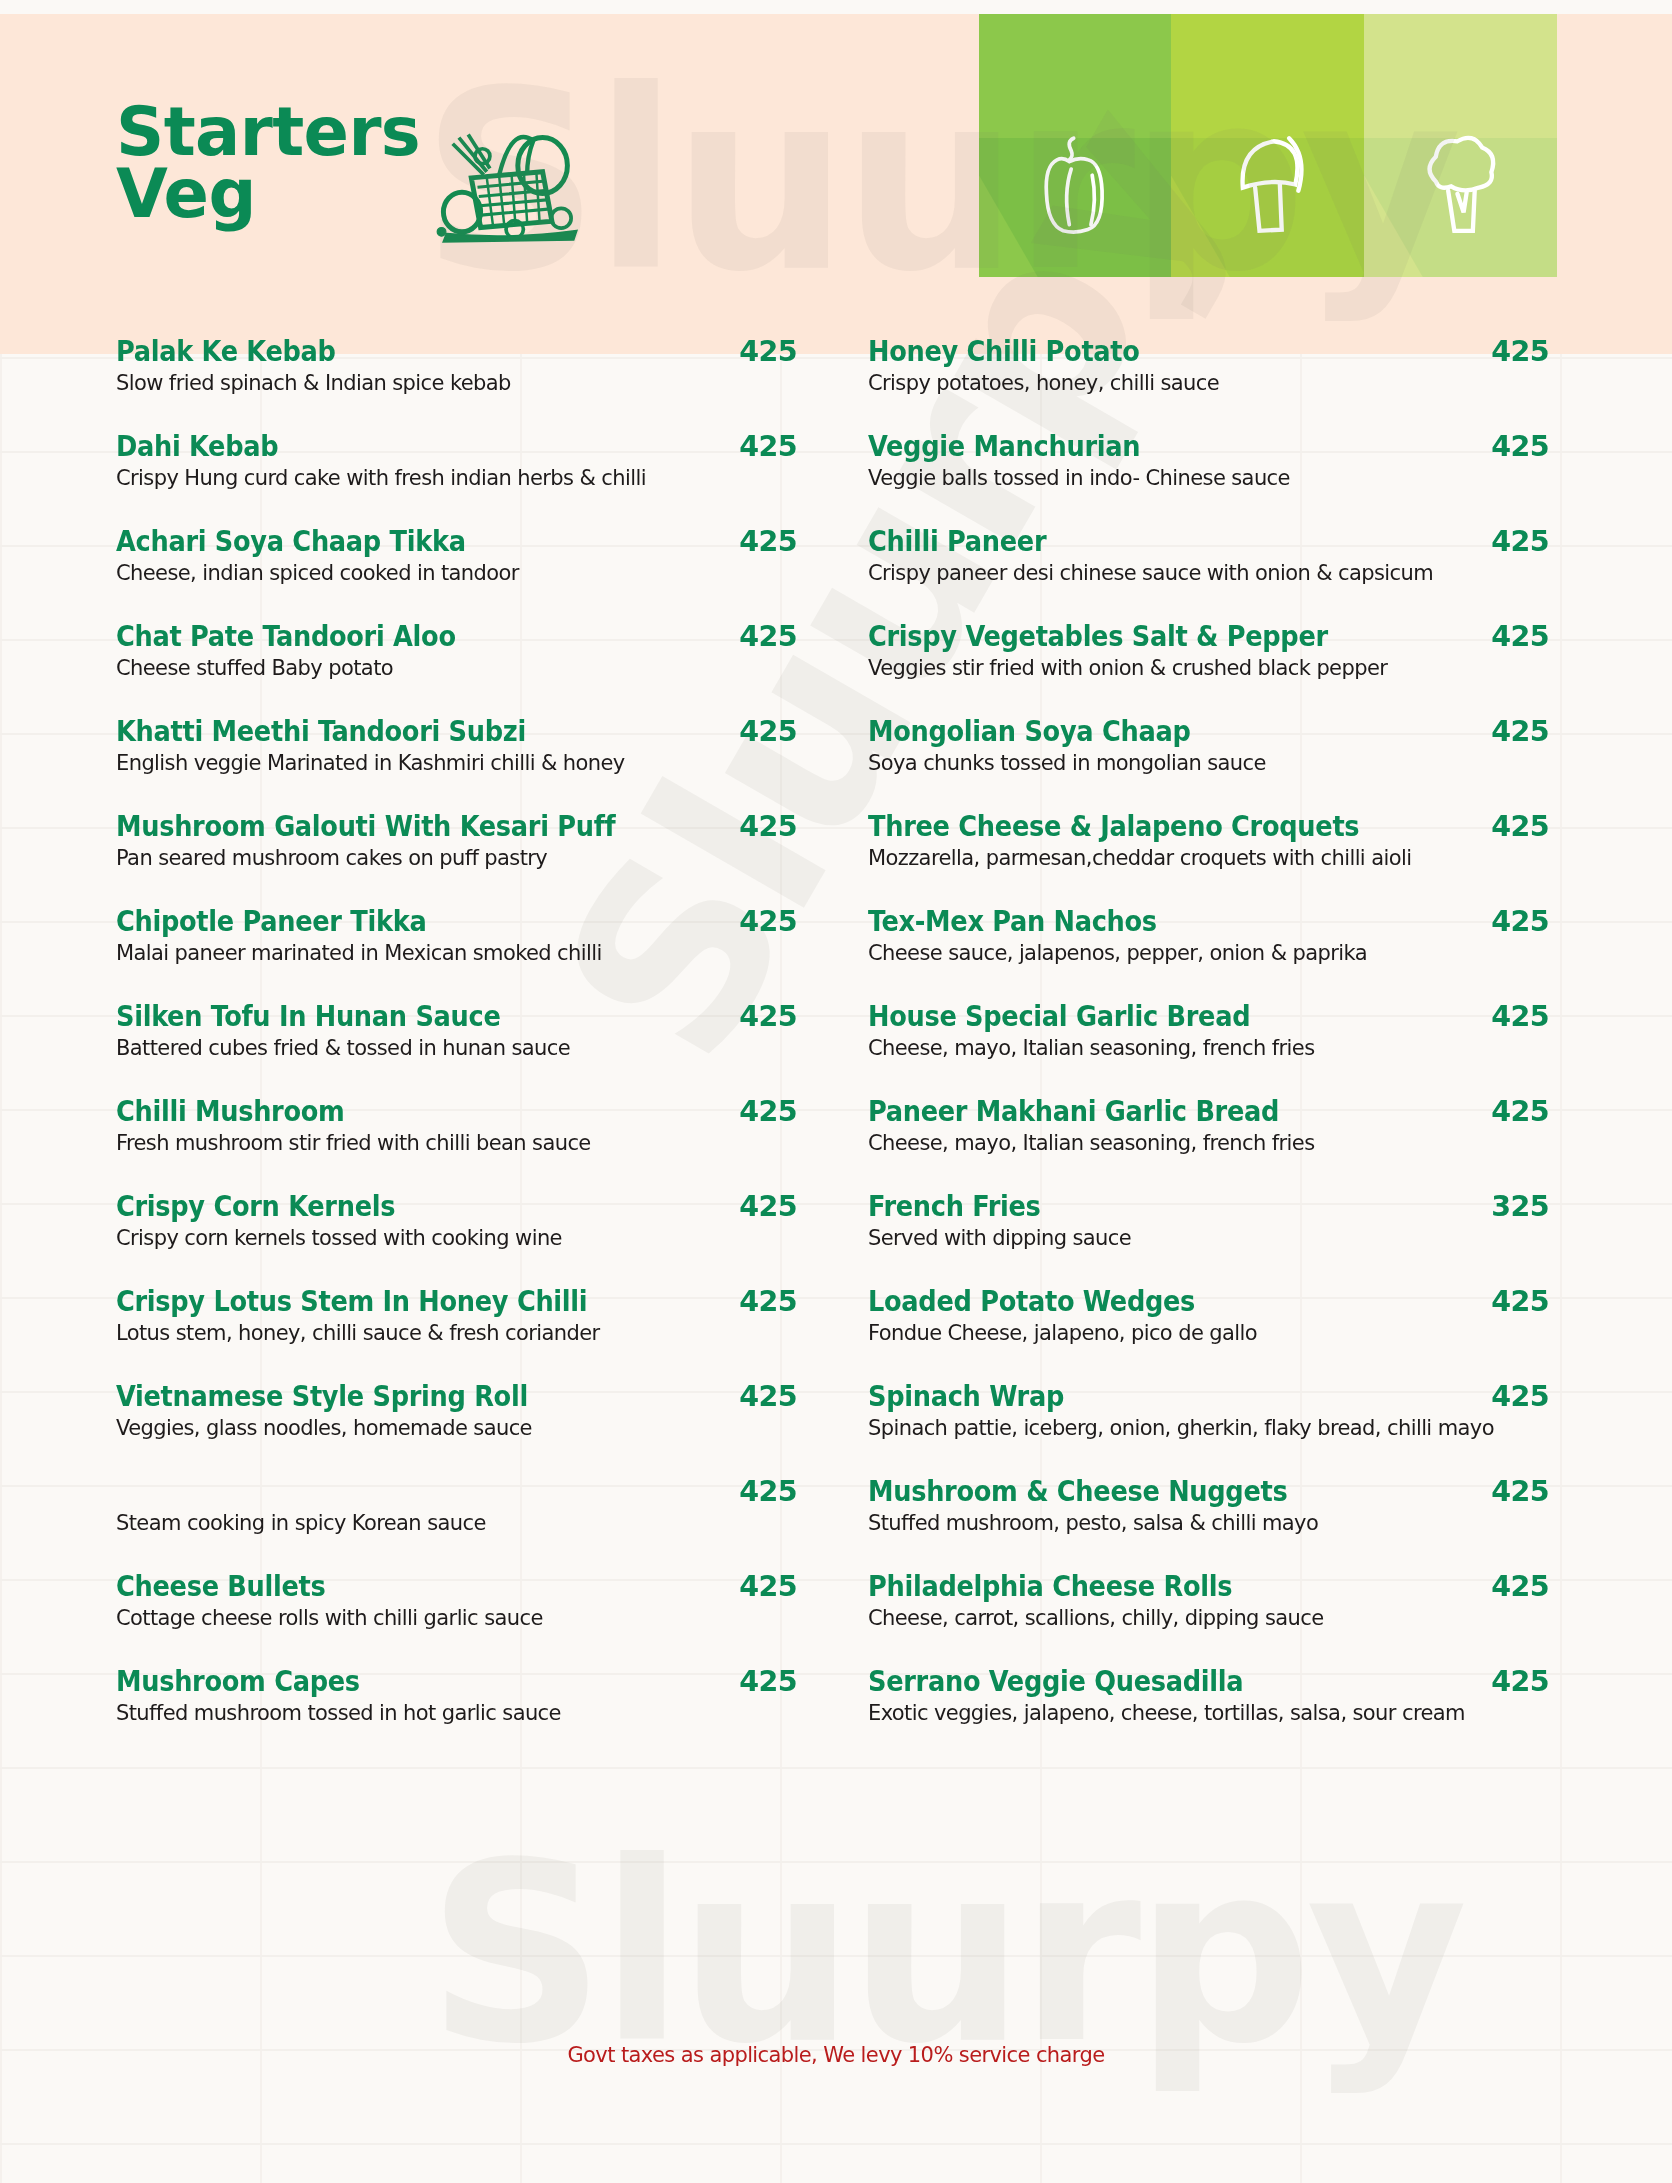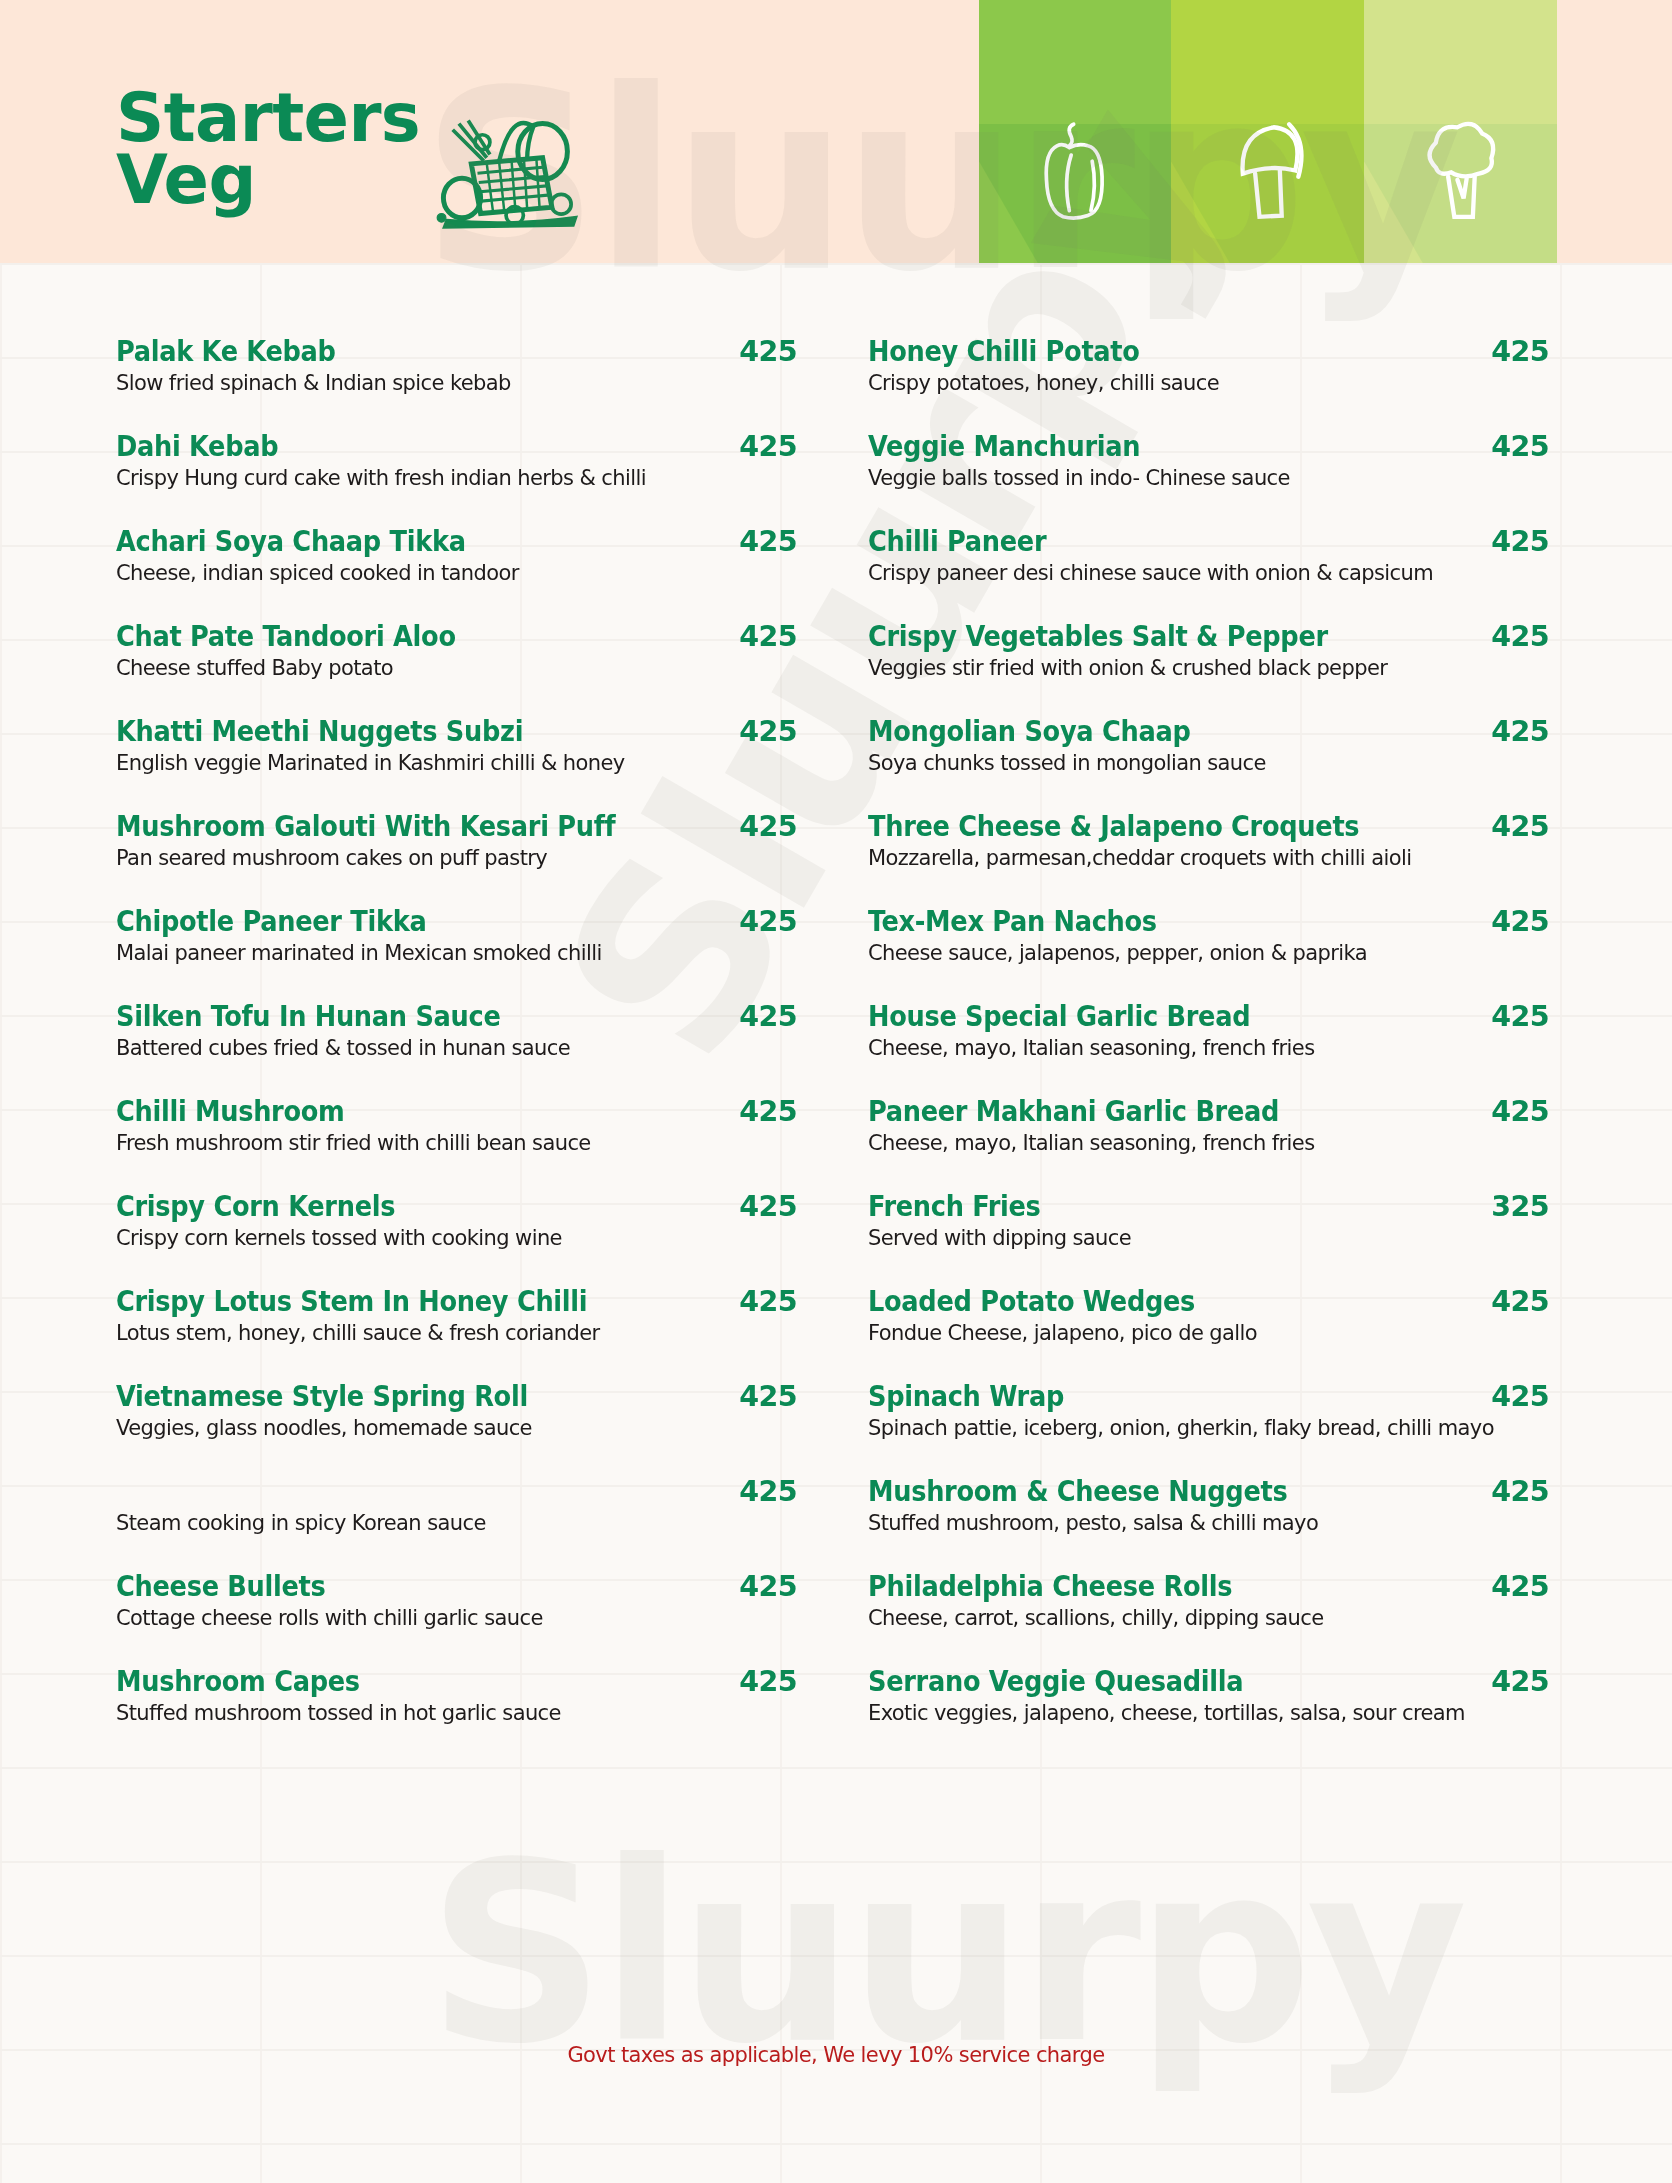--- a/index.html
+++ b/index.html
@@ -11,21 +11,21 @@
   
   .bricks {
     position: absolute; left: 0; top: 263px; width: 1672px; height: 1920px;
     background-image:
       linear-gradient(#f1ede8 1.9px, transparent 1.9px),
       linear-gradient(90deg, #f3efea 1.9px, transparent 1.9px);
     background-size: 100% 94px, 260px 94px;
     opacity: 0.7;
   }
   .header {
-    position: absolute; left: 0; top: 0; width: 1672px; height: 263px;
+    position: absolute; left: 0; top: 14px; width: 1672px; height: 340px;
     background: #fde7d8;
   }
   .title {
     position: absolute; left: 116px; top: 87px;
     color: #0b8a55; font-weight: bold; font-size: 67px; line-height: 62px;
     font-family: "DejaVu Sans", sans-serif; letter-spacing: -0.6px;
   }
   .title span { display: block; }
   .basket {
     position: absolute; left: 434px; top: 105px; width: 149px; height: 124px;
@@ -149,21 +149,21 @@
     <div class="item-name">Achari Soya Chaap Tikka</div>
     <div class="item-price">425</div>
     <div class="item-desc">Cheese, indian spiced cooked in tandoor</div>
   </div>
     <div class="item">
     <div class="item-name">Chat Pate Tandoori Aloo</div>
     <div class="item-price">425</div>
     <div class="item-desc">Cheese stuffed Baby potato</div>
   </div>
     <div class="item">
-    <div class="item-name">Khatti Meethi Nuggets Subzi</div>
+    <div class="item-name">Khatti Meethi Tandoori Subzi</div>
     <div class="item-price">425</div>
     <div class="item-desc">English veggie Marinated in Kashmiri chilli &amp; honey</div>
   </div>
     <div class="item">
     <div class="item-name">Mushroom Galouti With Kesari Puff</div>
     <div class="item-price">425</div>
     <div class="item-desc">Pan seared mushroom cakes on puff pastry</div>
   </div>
     <div class="item">
     <div class="item-name">Chipotle Paneer Tikka</div>

